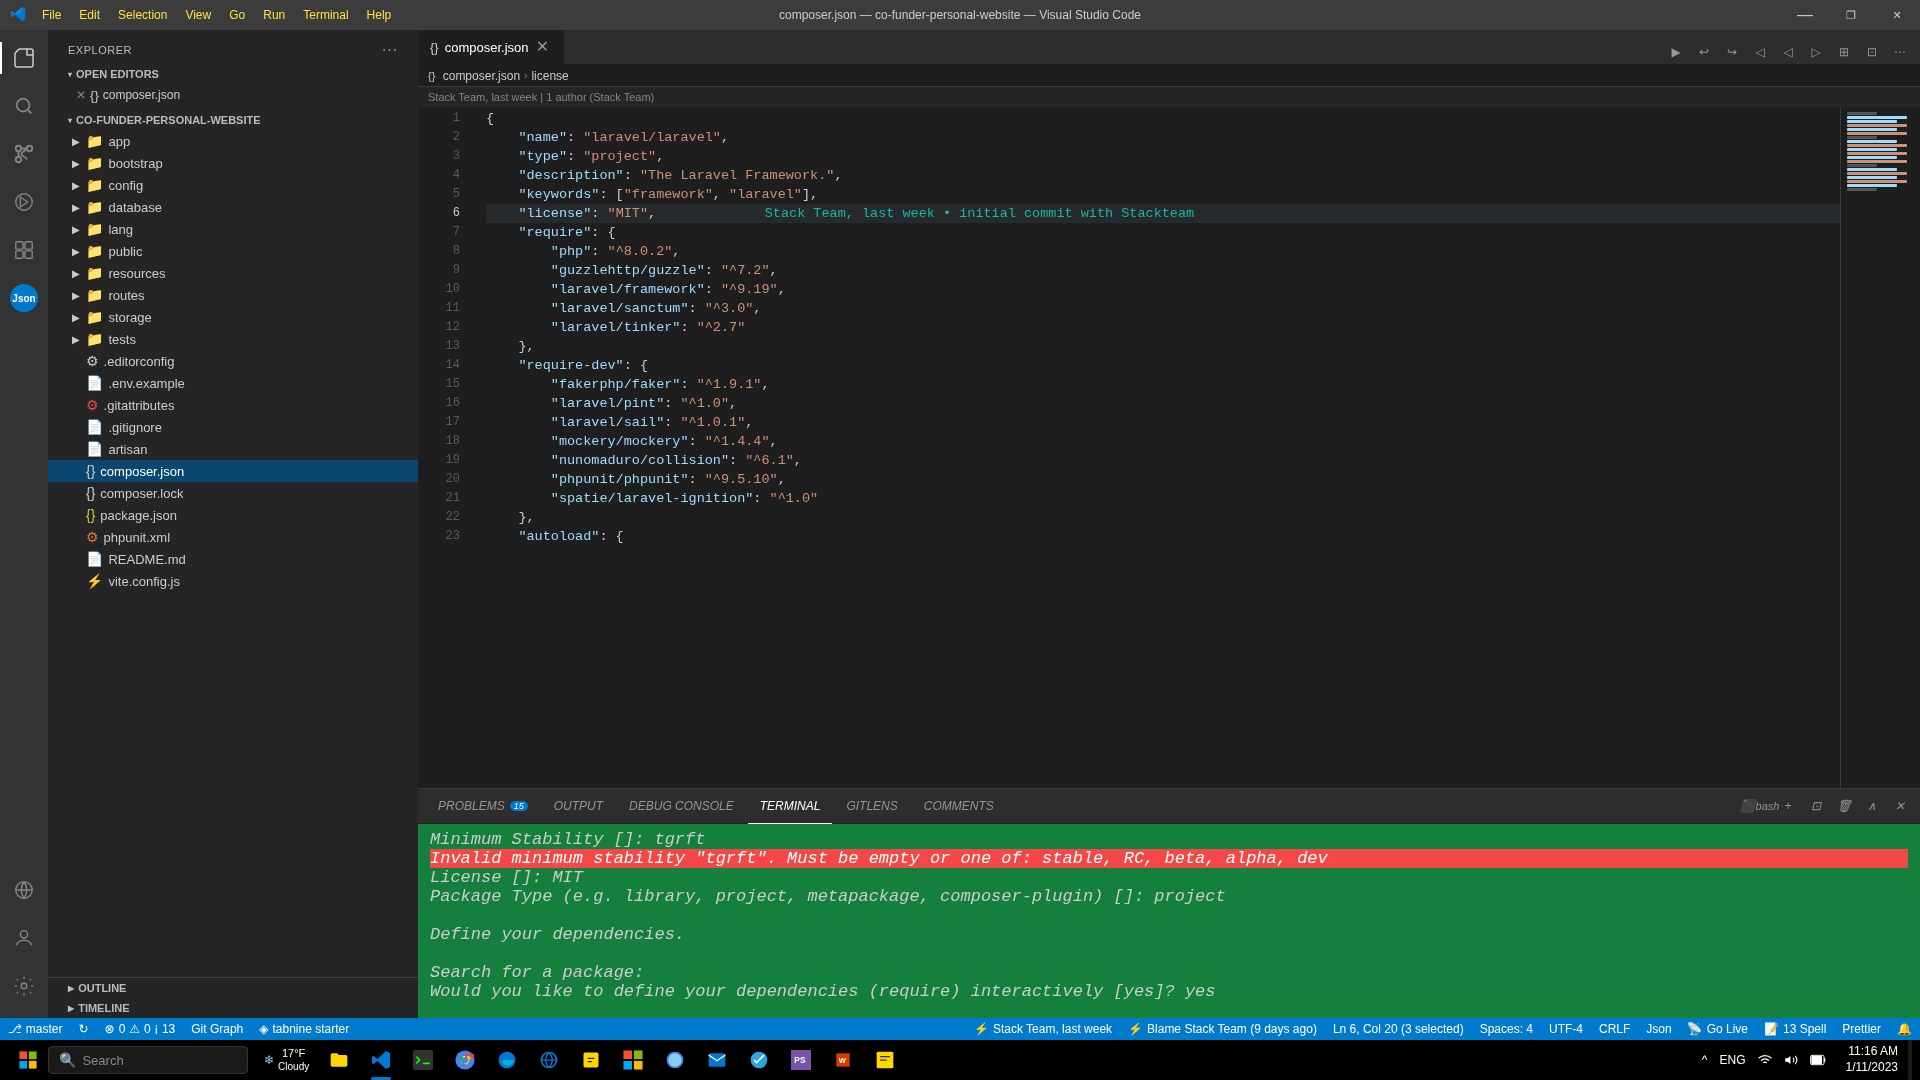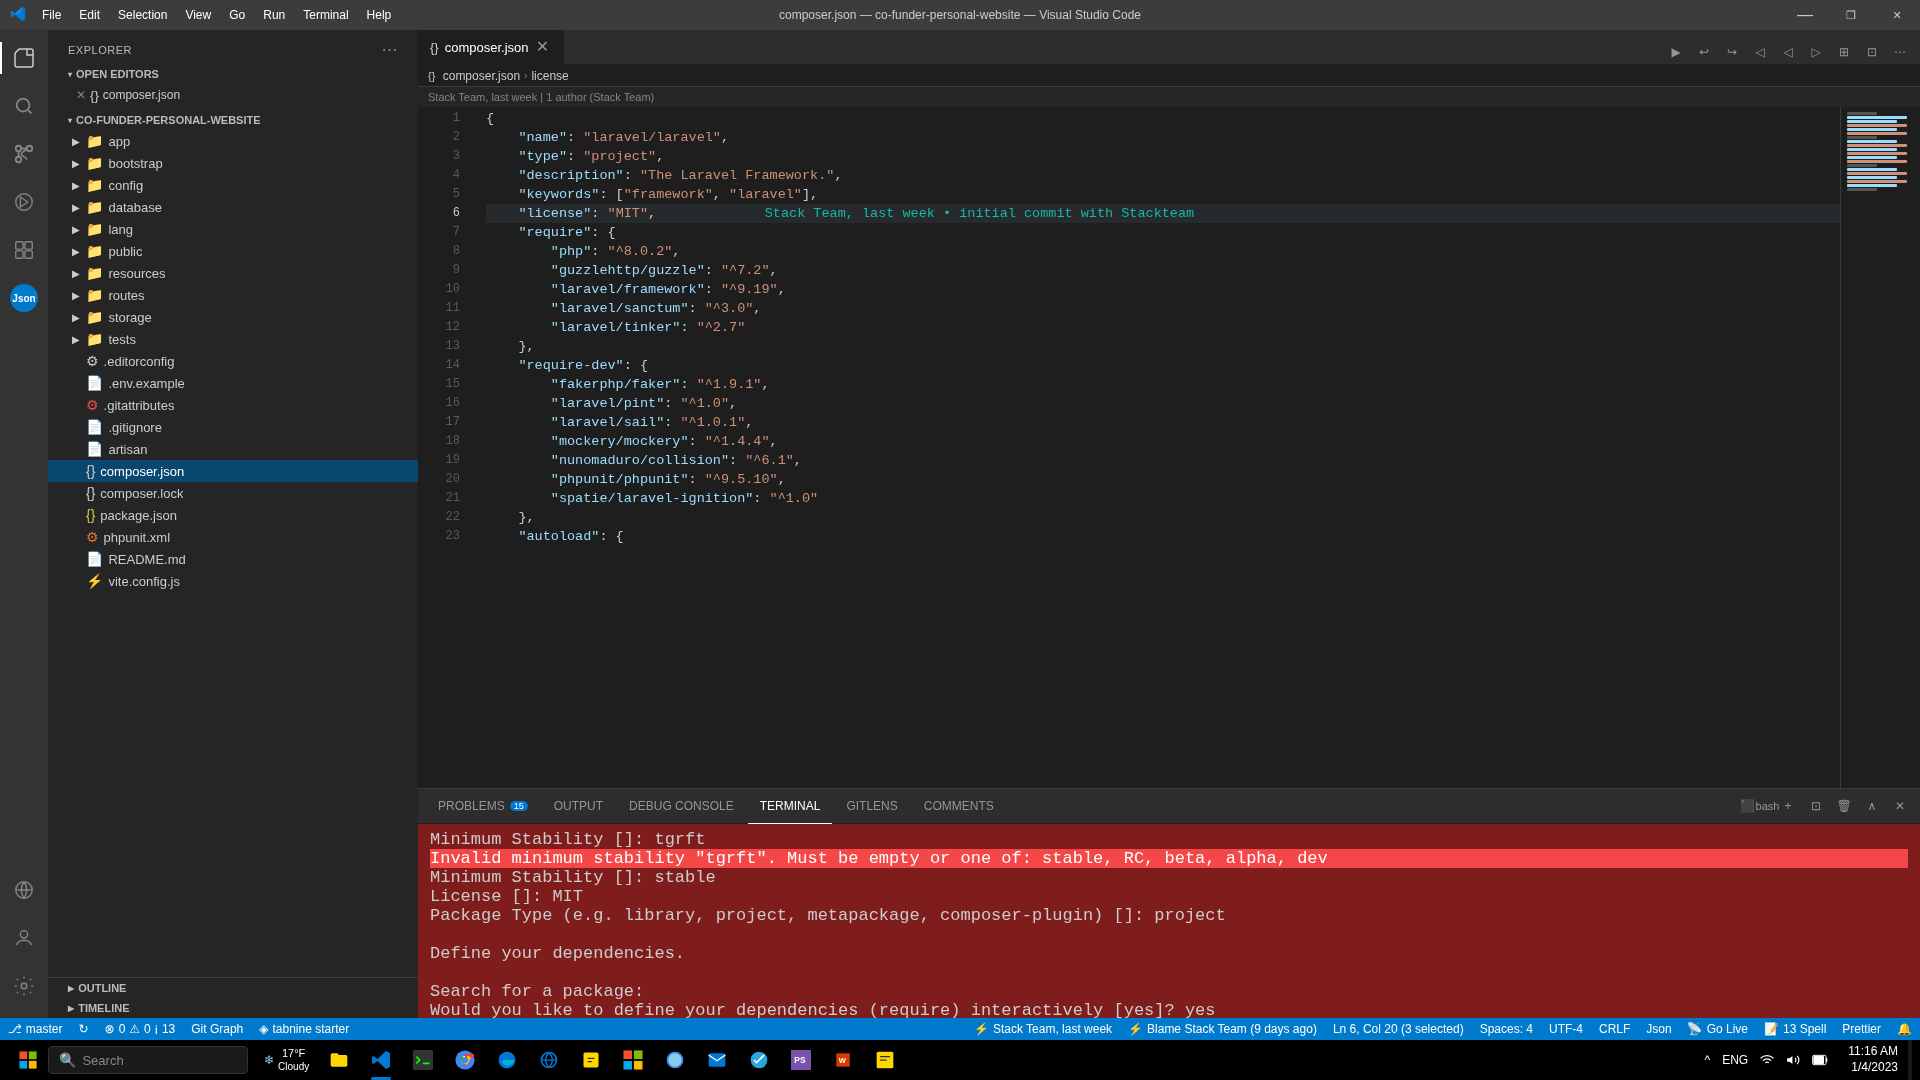--- a/index.html
+++ b/index.html
@@ -23,21 +23,21 @@
       position: relative;
     }
     .menu-bar {
       display: flex;
       gap: 2px;
       font-size: 12px;
     }
     .menu-bar span {
       padding: 2px 8px;
       cursor: pointer;
-      color: #ffffff;
+      color: #fde047;
     }
     .title-text {
       position: absolute;
       left: 50%;
       transform: translateX(-50%);
       color: #cccccc;
       font-size: 12px;
     }
     .window-controls {
       position: absolute;
@@ -289,24 +289,25 @@
     #minimap {
       width: 80px;
       background: #1e1e1e;
       border-left: 1px solid #3c3c3c;
       overflow: hidden;
     }
 
     
     #panel {
       height: 230px;
-      background: #7f1d1d;
+      background: #15803d;
       border-top: 1px solid #3c3c3c;
       display: flex;
       flex-direction: column;
+      font-style: italic;
     }
     #panel-tabs {
       height: 35px;
       background: #2d2d2d;
       display: flex;
       align-items: center;
       padding: 0 8px;
       gap: 2px;
       border-bottom: 1px solid #1e1e1e;
     }
@@ -878,21 +879,20 @@
             <div class="panel-action-btn">+</div>
             <div class="panel-action-btn">⊡</div>
             <div class="panel-action-btn">🗑</div>
             <div class="panel-action-btn">∧</div>
             <div class="panel-action-btn">✕</div>
           </div>
         </div>
         <div id="terminal-content">
           <div class="term-line">Minimum Stability []: tgrft</div>
           <div class="term-line term-error">Invalid minimum stability "tgrft". Must be empty or one of: stable, RC, beta, alpha, dev</div>
-          <div class="term-line">Minimum Stability []: stable</div>
           <div class="term-line">License []: MIT</div>
           <div class="term-line">Package Type (e.g. library, project, metapackage, composer-plugin) []: project</div>
           <div class="term-line">&nbsp;</div>
           <div class="term-line">Define your dependencies.</div>
           <div class="term-line">&nbsp;</div>
           <div class="term-line">Search for a package:</div>
           <div class="term-line">Would you like to define your dependencies (require) interactively [yes]? yes</div>
 
         </div>
       </div>
@@ -1094,16 +1094,16 @@
       <svg width="16" height="12" viewBox="0 0 24 16" fill="none">
           <rect x="1" y="1" width="20" height="14" rx="2" stroke="white" stroke-width="1.5"></rect>
           <rect x="2" y="2" width="16" height="12" fill="white" rx="1"></rect>
           <rect x="21" y="5" width="2" height="6" fill="white" rx="1"></rect>
         </svg>
     </div>
   </div>
 
   <div id="taskbar-clock">
     <span>11:16 AM</span>
-    <span>1/4/2023</span>
+    <span>1/11/2023</span>
   </div>
   <div class="tray-item" style="width:4px;background:rgba(255,255,255,0.1);height:100%;margin-left:2px;padding:0;"></div>
 </div>
 
 </body></html>

